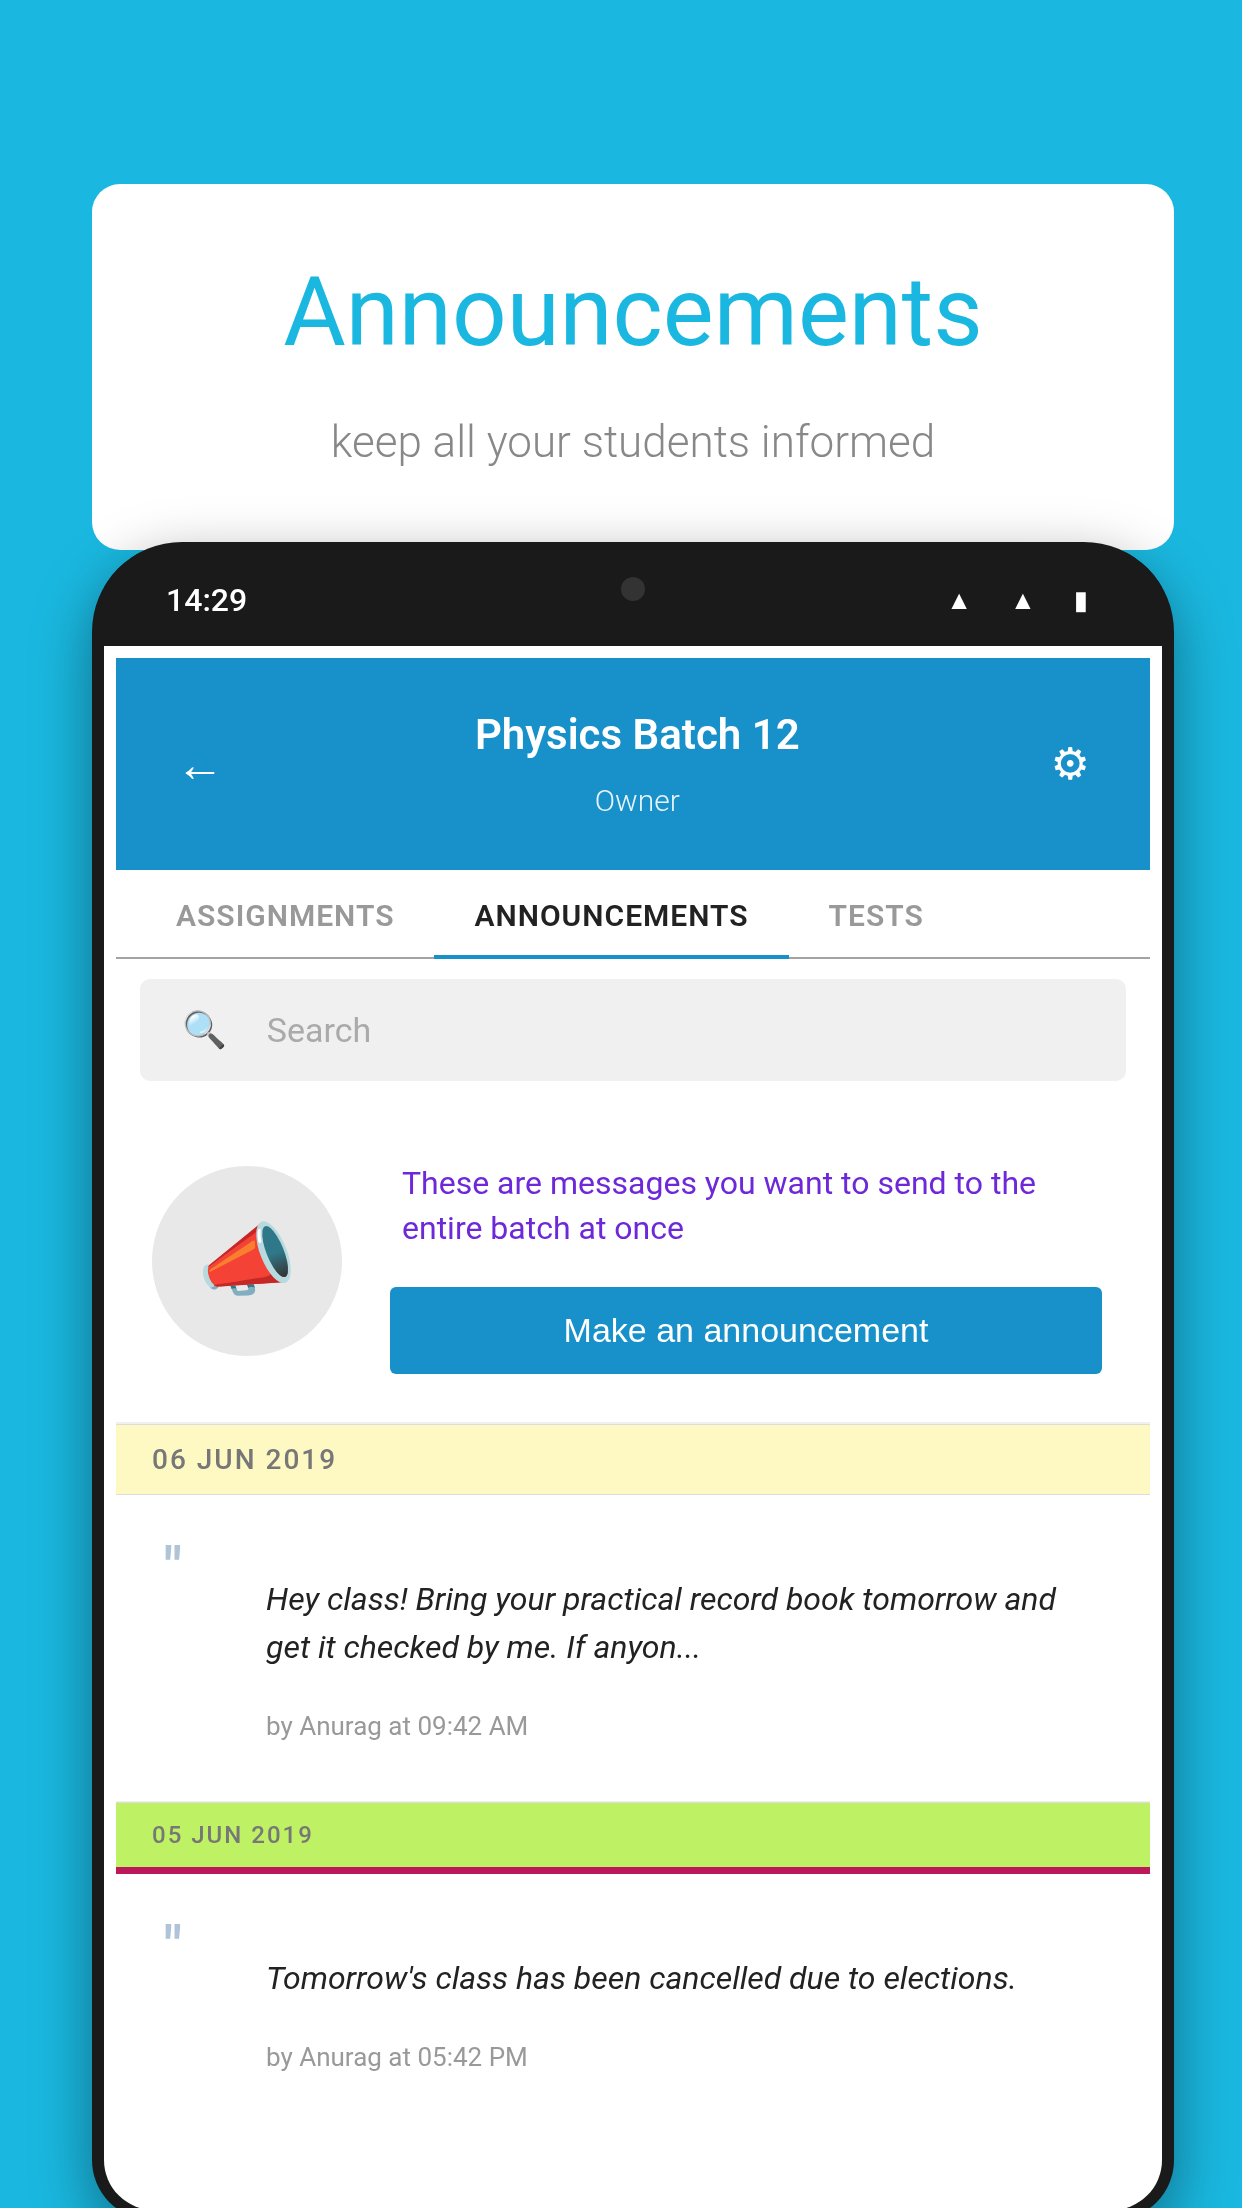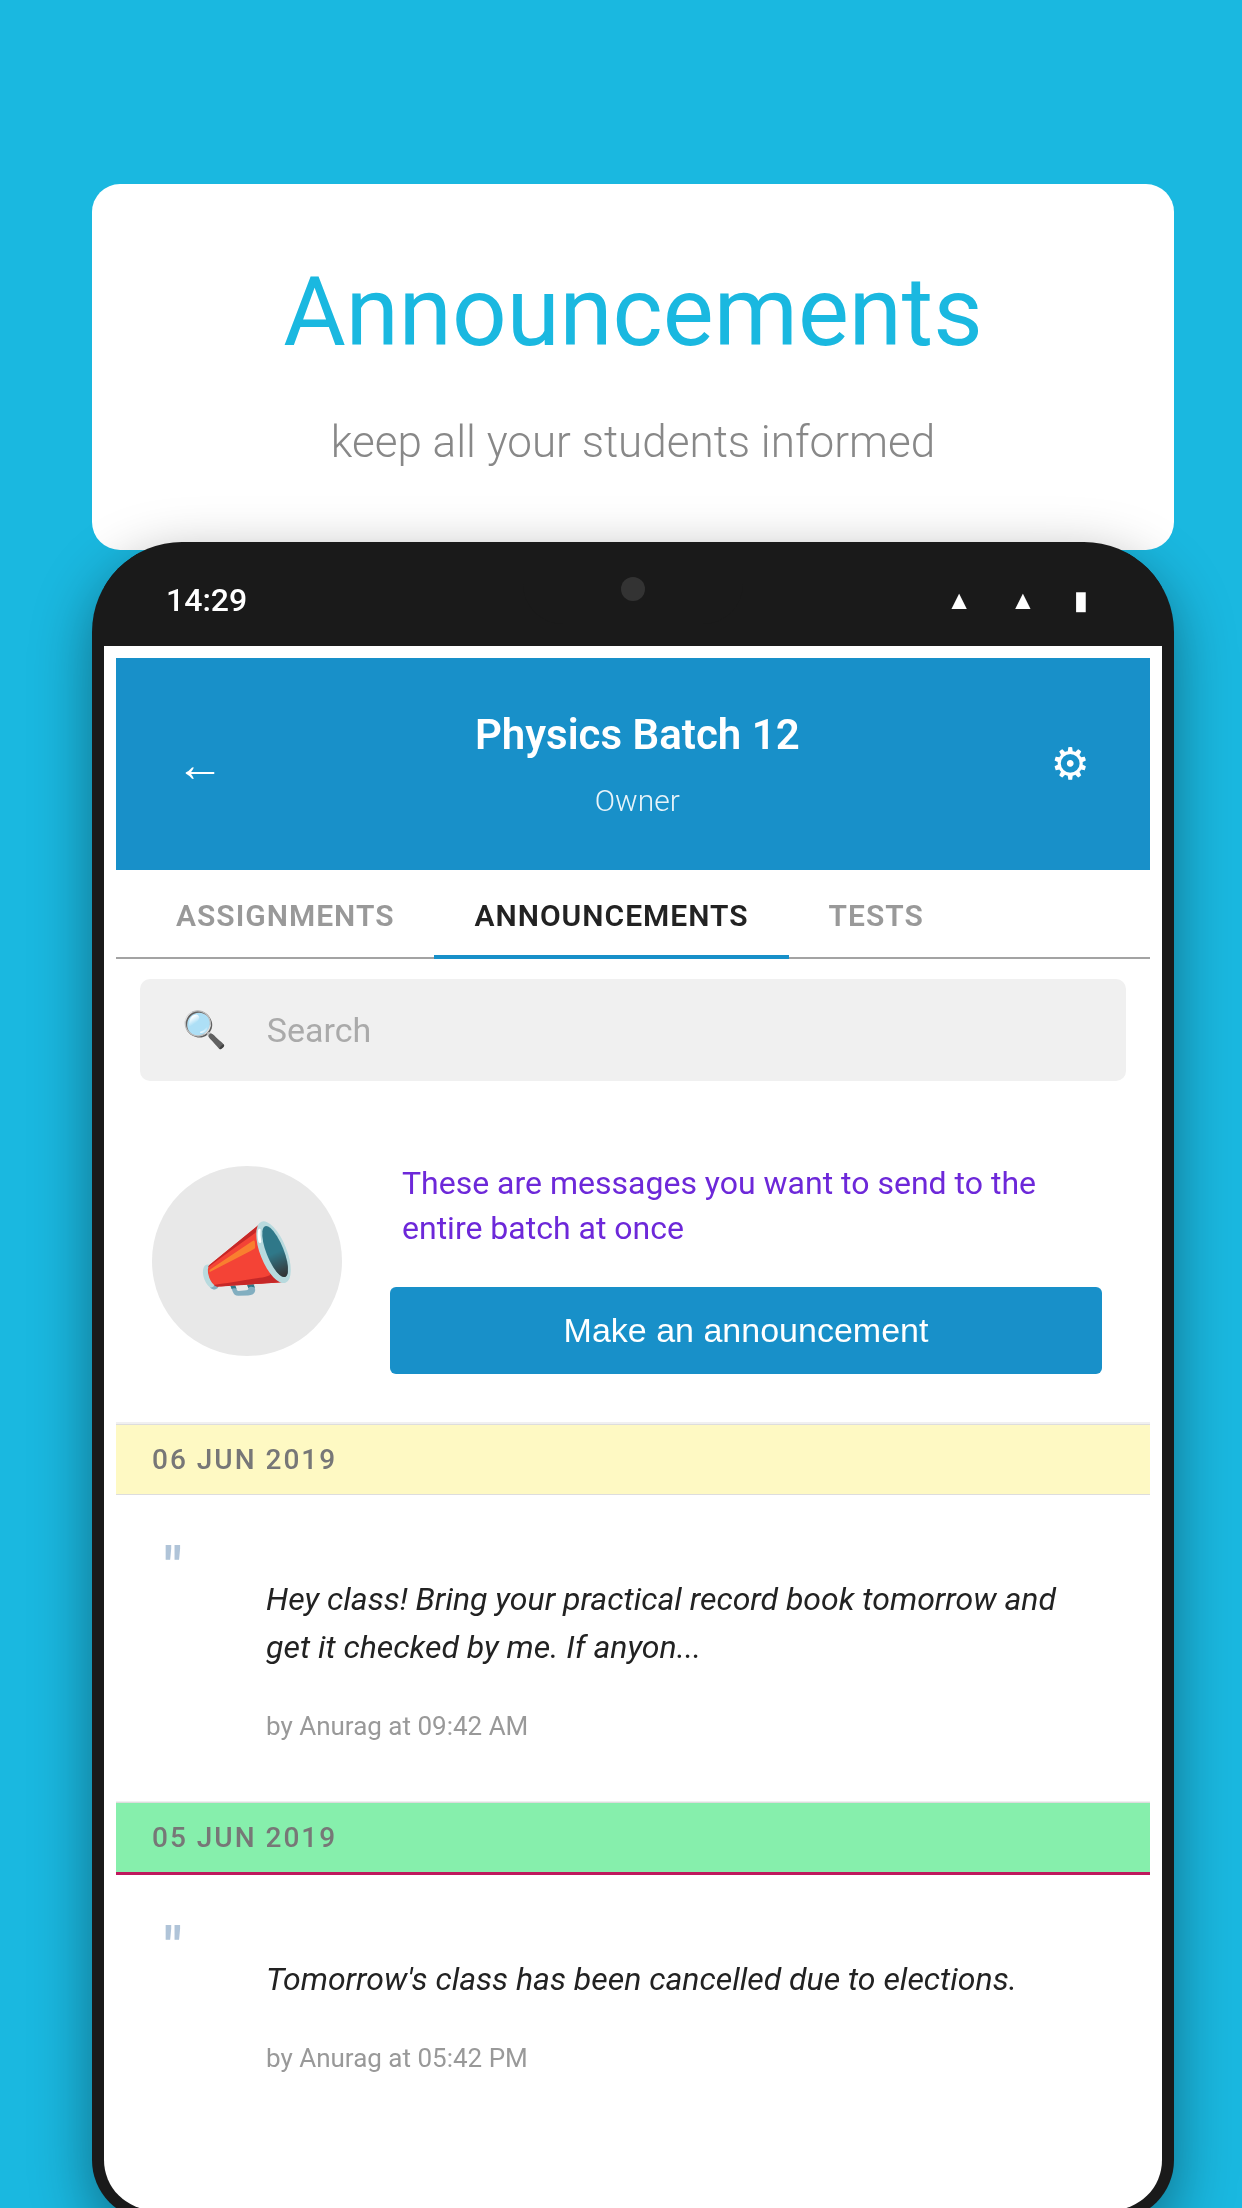--- a/index.html
+++ b/index.html
@@ -290,27 +290,27 @@
       margin-bottom: 16px;
       margin-top: 20px;
     }
     .announcement-meta {
       font-size: 26px;
       color: #999;
     }
 
     
     .date-divider-2 {
-      background: #86efac;
+      background: #bef264;
       padding: 18px 36px;
-      font-size: 28px;
+      font-size: 24px;
       color: #777;
       letter-spacing: 2px;
       font-weight: 500;
-      border-bottom: 3px solid #be185d;
+      border-bottom: 7px solid #be185d;
       border-top: 1px solid #ddd;
     }
 
     
     .announcement-item-2 {
       display: flex;
       align-items: flex-start;
       padding: 36px 36px;
       gap: 30px;
       background: white;

